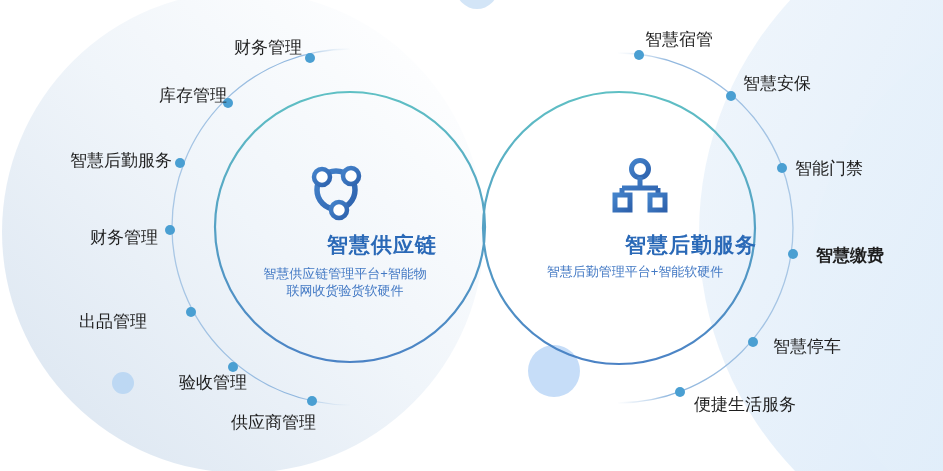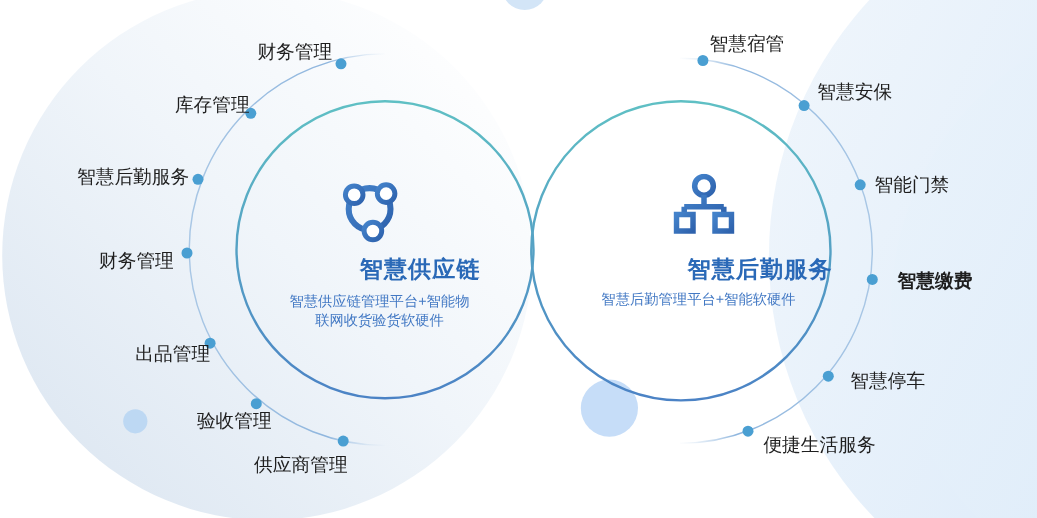--- a/index.html
+++ b/index.html
@@ -37,21 +37,21 @@
 
   
   .label {
     position:absolute; font-size:17px; line-height:17px;
     color:var(--label-text,#1e1e1e); white-space:nowrap; z-index:4;
   }
   .l1 { right:641px; top:39px; }
   .l2 { right:716px; top:87px; }
   .l3 { right:771px; top:152px; }
   .l4 { right:785px; top:229px; }
-  .l5 { right:752px; top:313px; }
+  .l5 { right:796px; top:313px; }
   .l6 { right:696px; top:374px;margin-left:44px; }
   .l7 { right:627px; top:414px; }
   .r1 { left:645px; top:31px; }
   .r2 { left:743px; top:75px; }
   .r3 { left:795px; top:160px; }
   .r4 { left:816px; top:247px;font-weight:bold; }
   .r5 { left:773px; top:338px; }
   .r6 { left:694px; top:396px; }
 
   

